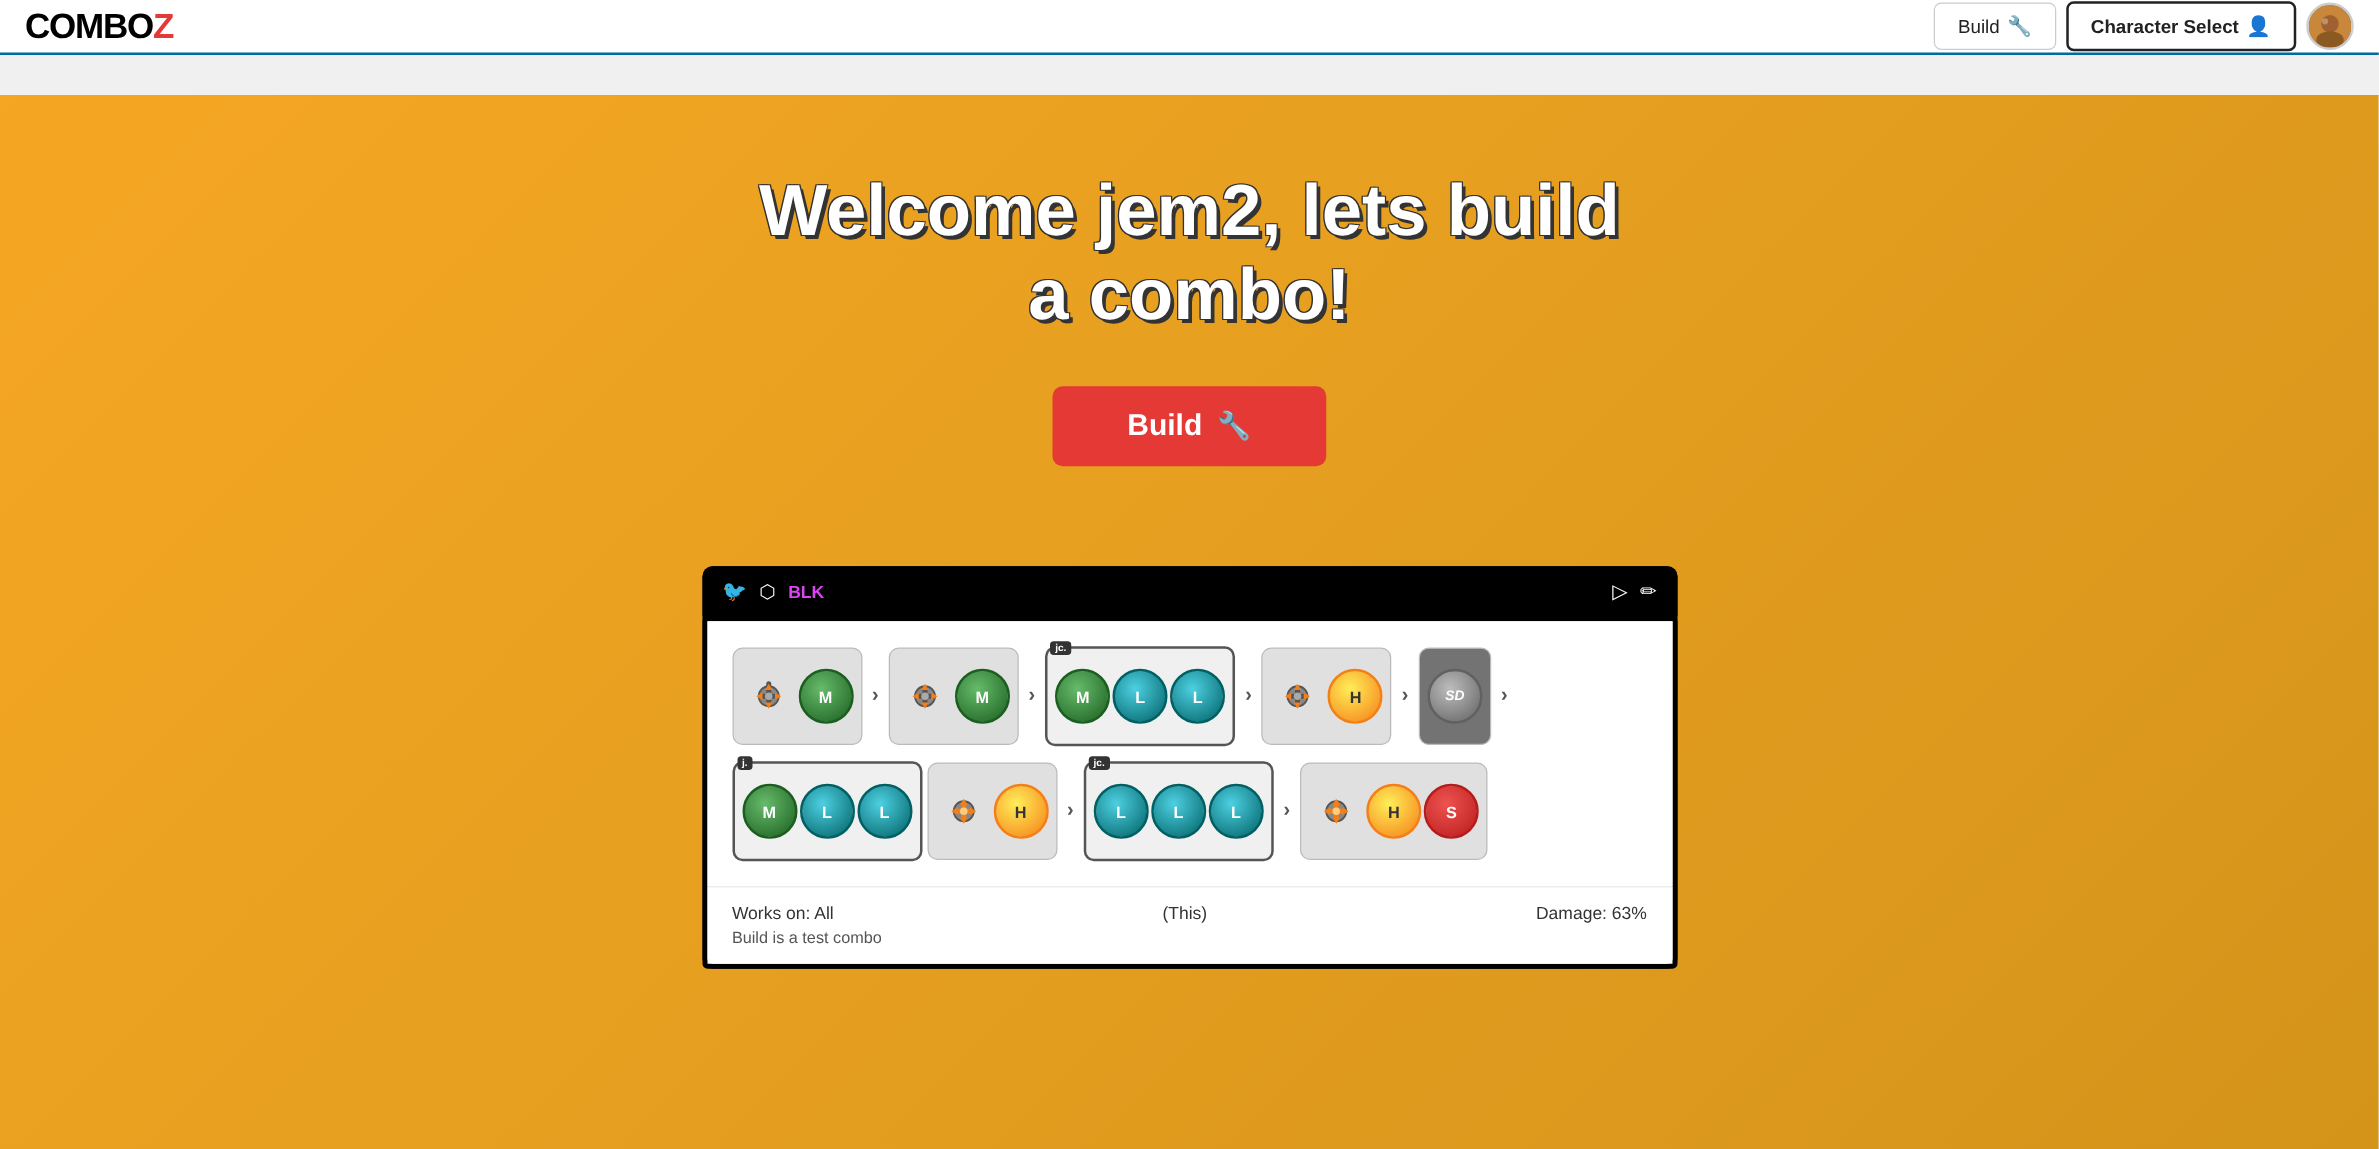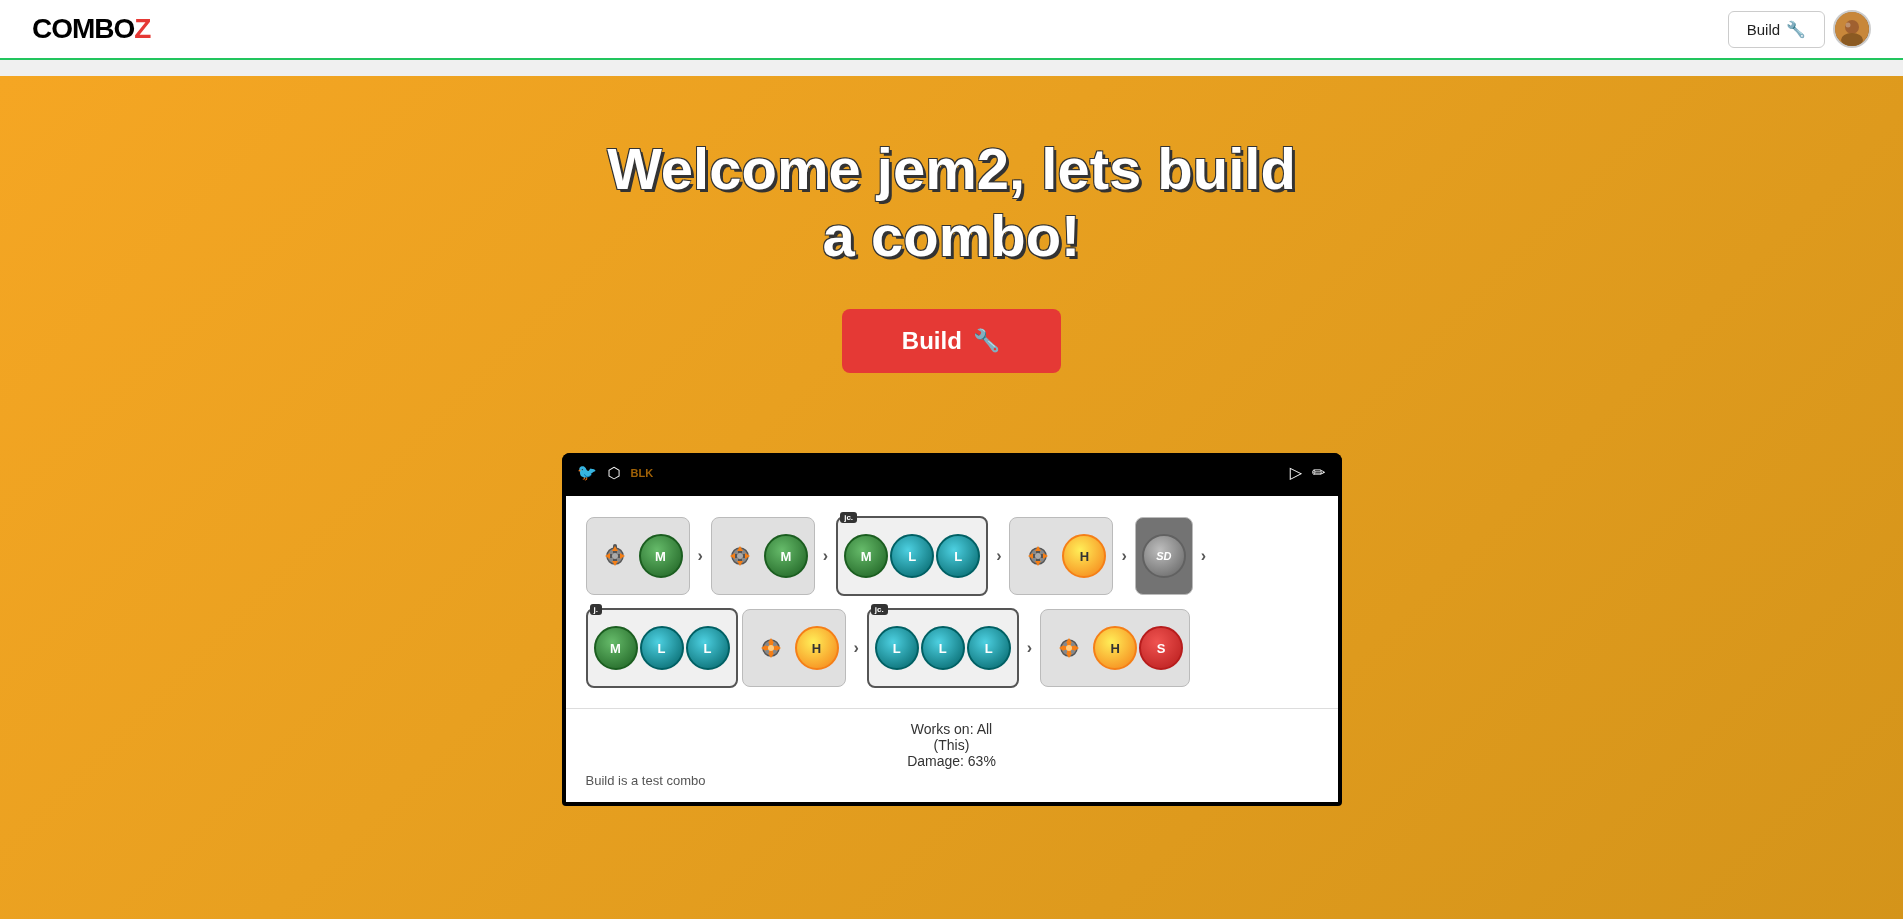--- a/index.html
+++ b/index.html
@@ -7,27 +7,27 @@
     body {
       font-family: 'Arial', sans-serif;
       background: #f0f0f0;
       overflow-x: hidden;
     }
 
     
     .navbar {
       position: fixed;
       top: 0; left: 0; right: 0;
-      height: 60px;
+      height: 44px;
       background: #ffffff;
       display: flex;
       align-items: center;
       justify-content: space-between;
-      padding: 0 32px;
-      border-bottom: 2px solid #22c55e;
+      padding: 0 20px;
+      border-bottom: 2px solid #0369a1;
       z-index: 100;
     }
 
     .logo {
       font-size: 28px;
       font-weight: 900;
       color: #000;
       font-family: 'Arial Black', sans-serif;
       letter-spacing: -1px;
       text-transform: uppercase;
@@ -142,22 +142,22 @@
       gap: 10px;
     }
 
     .header-icon {
       color: #fff;
       font-size: 16px;
       cursor: pointer;
     }
 
     .blk-label {
-      color: #a16207;
-      font-size: 11px;
+      color: #d946ef;
+      font-size: 14px;
       font-weight: 700;
     }
 
     .combo-card-body {
       background: #fff;
       padding: 20px;
       margin: 0 0;
     }
 
     .combo-row {
@@ -262,21 +262,20 @@
       border-top: 1px solid #ddd;
       padding: 12px 20px 14px;
       border-radius: 0 0 4px 4px;
     }
 
     .combo-footer-row1 {
       display: flex;
       align-items: center;
       justify-content: space-between;
       margin-bottom: 4px;
-      flex-direction: column;
     }
 
     .combo-footer-text {
       font-size: 14px;
       color: #333;
     }
 
     .combo-footer-desc {
       font-size: 13px;
       color: #555;
@@ -293,20 +292,24 @@
 <body>
 
 <nav class="navbar">
   <div class="logo">
     COMBO<span class="z">Z</span>
   </div>
   <div class="nav-right">
     <button class="nav-btn">
       <span>Build</span>
       <span style="font-size:16px;">🔧</span>
+    </button>
+    <button class="nav-btn active">
+      <span>Character Select</span>
+      <span style="font-size:16px;">👤</span>
     </button>
     <div class="avatar-circle">
       <svg width="34" height="34" viewBox="0 0 34 34">
         <circle cx="17" cy="17" r="17" fill="#c8873a"></circle>
         <circle cx="17" cy="15" r="7" fill="#a06030"></circle>
         <ellipse cx="17" cy="28" rx="11" ry="7" fill="#8b5a22"></ellipse>
         <circle cx="13" cy="13" r="2.5" fill="#fff" opacity="0.3"></circle>
       </svg>
     </div>
   </div>

